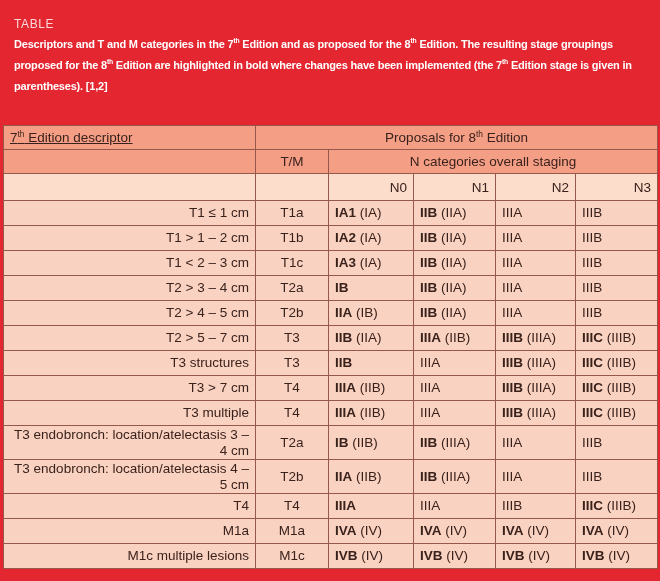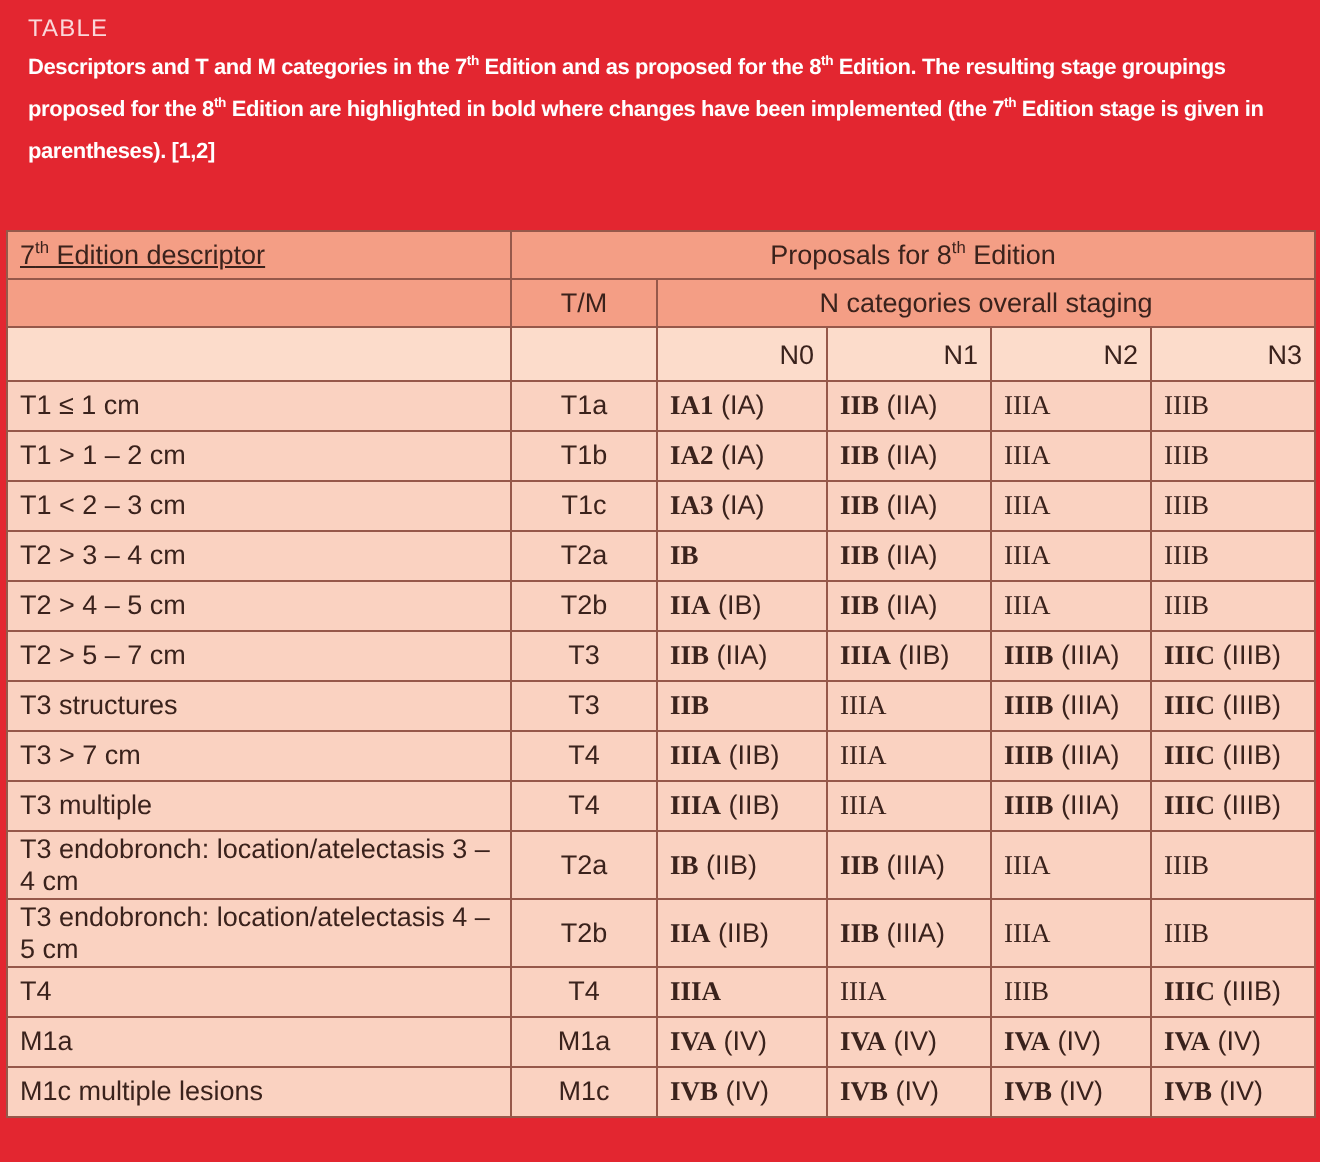--- a/index.html
+++ b/index.html
@@ -12,21 +12,21 @@
   }
   html,body{margin:0;padding:0;}
   body{
     width:660px;height:581px;overflow:hidden;
     font-family:"Liberation Sans", sans-serif;
     background:#fff;
   }
   .frame{
     width:660px;height:581px;box-sizing:border-box;
     background:var(--red);
-    padding:0 3px 3px 3px;
+    padding:10px 3px 3px 3px;
   }
   .banner{
     height:115px;box-sizing:border-box;
     padding:7px 11px 0 11px;color:#fff;
   }
   .banner-label{
     font-size:12px;letter-spacing:.6px;
     color:rgba(255,255,255,.82);
     margin-bottom:3px;
   }
@@ -46,24 +46,24 @@
     padding:1px 6px;
     vertical-align:middle;
     overflow:hidden;
   }
   thead tr.hrow1 th, thead tr.hrow2 th{background:var(--salmon);height:21px;}
   thead tr.hrow3 th{background:var(--light);height:24px;}
   th.left{text-align:left;padding-left:8px;text-decoration:underline;}
   th.center{text-align:center;}
   th.ncol{text-align:right;padding-left:11px;}
   tbody td{height:22px;background:var(--row);line-height:1.15;}
-  td.desc-cell{text-align:left;padding-left:8px;}
+  td.desc-cell{text-align:right;padding-left:8px;}
   td.tm-cell{text-align:center;}
   td.stage-cell{text-align:left;padding-left:10px;white-space:nowrap;}
-  .stage{font-weight:normal;font-family:Liberation Serif, serif;}
+  .stage{font-weight:normal;}
   .stage.bold{font-weight:bold;}
   .prev{font-weight:normal;text-align:right;}
 </style>
 </head>
 <body>
 
 <div class="frame">
   <div class="banner">
     <div class="banner-label">TABLE</div>
     <div class="banner-title">Descriptors and T and M categories in the 7<sup>th</sup> Edition and as proposed for the 8<sup>th</sup> Edition. The resulting stage groupings proposed for the 8<sup>th</sup> Edition are highlighted in bold where changes have been implemented (the 7<sup>th</sup> Edition stage is given in parentheses). [1,2]</div>

